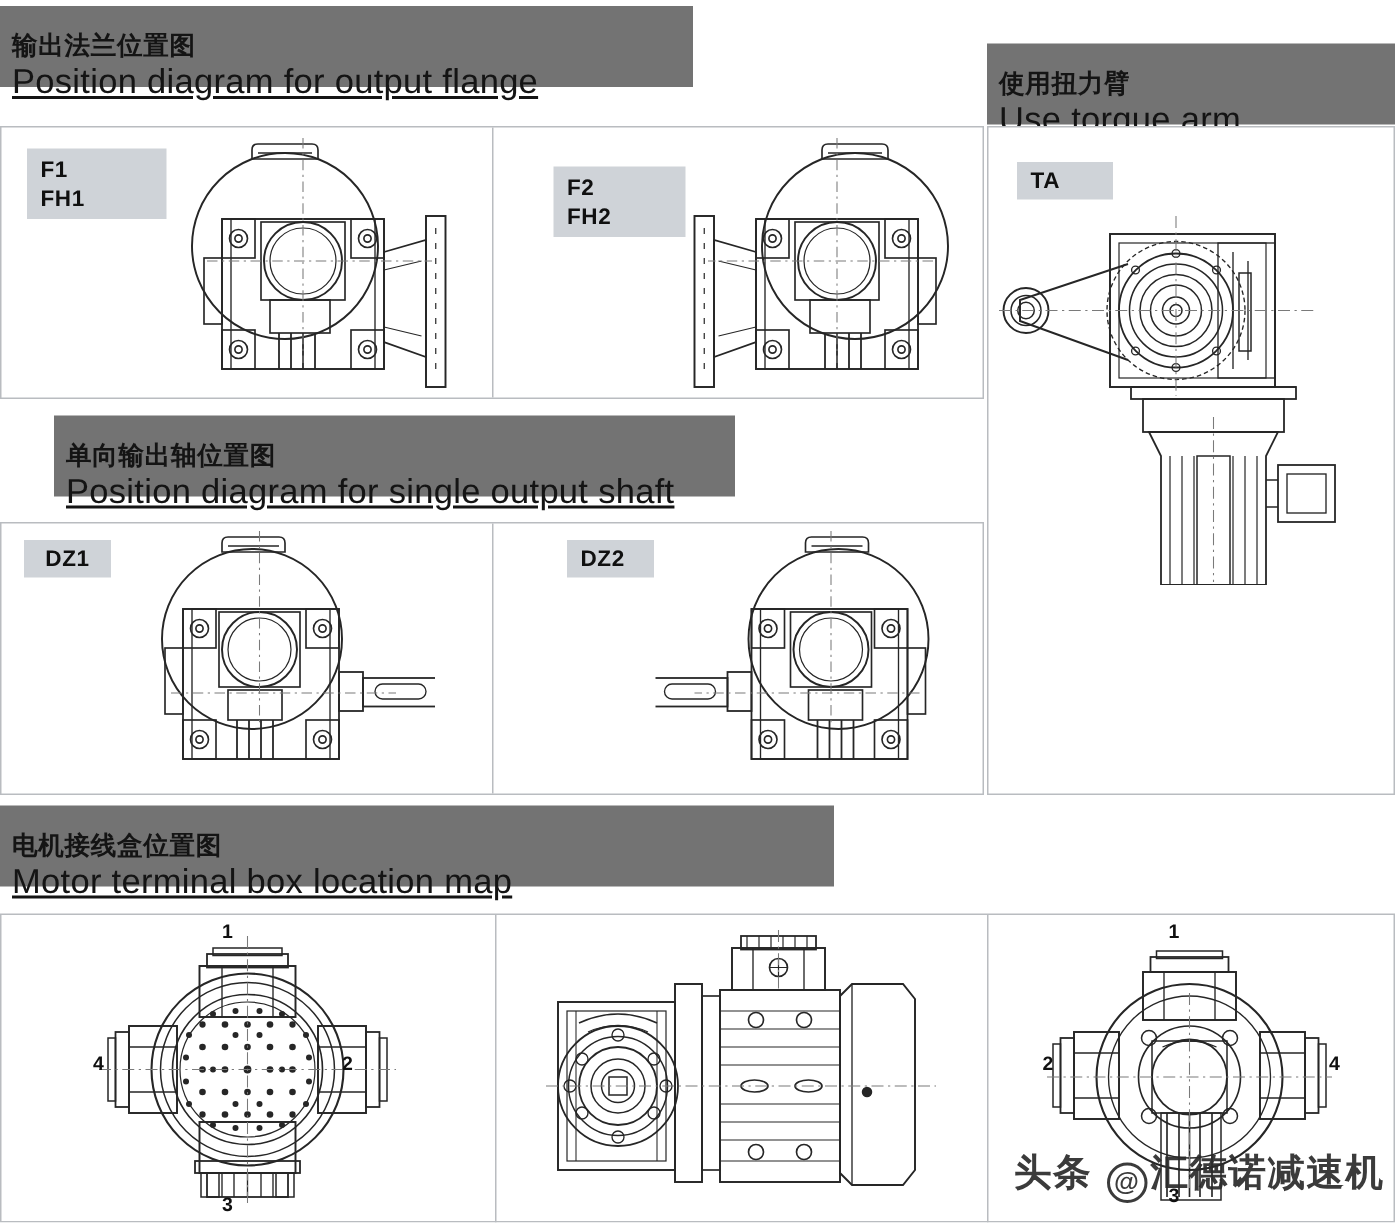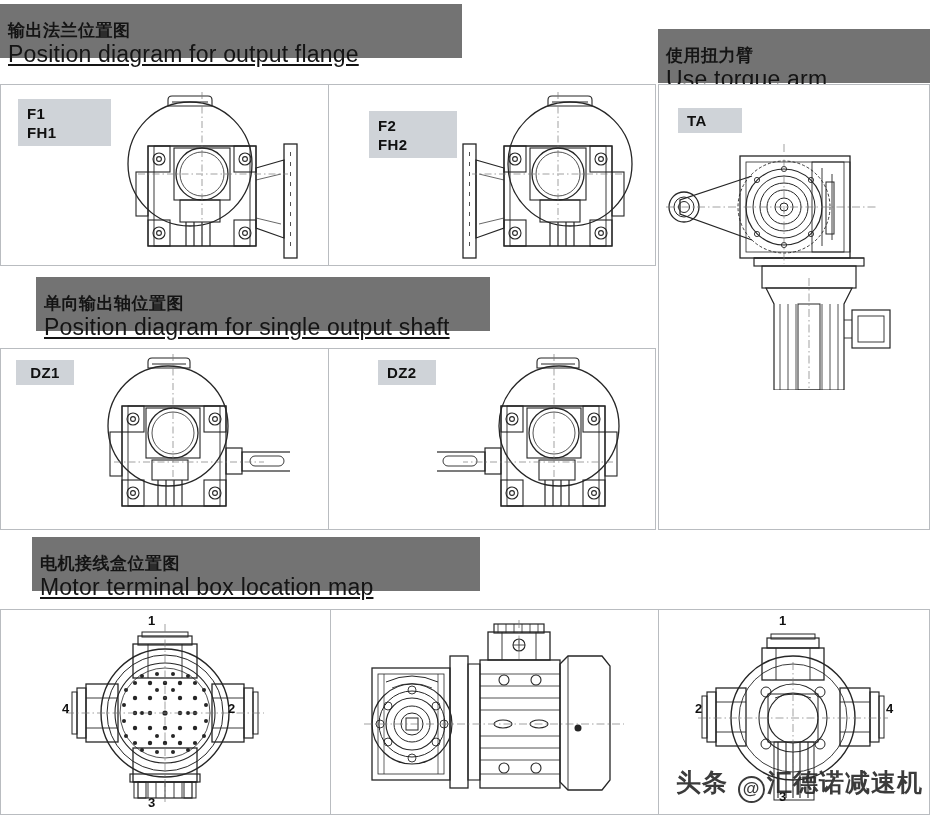--- a/index.html
+++ b/index.html
@@ -47,21 +47,21 @@
   <div class="hdr" style="left:658px;top:4px;width:272px;height:54px;margin-top:25px;">
     <div class="cn">使用扭力臂</div>
     <div class="en">Use torque arm</div>
   </div>
 
   <div class="hdr" style="left:0;top:277px;width:454px;height:54px;margin-left:36px;">
     <div class="cn">单向输出轴位置图</div>
     <div class="en">Position diagram for single output shaft</div>
   </div>
 
-  <div class="hdr" style="left:0;top:537px;width:448px;height:54px;margin-left:32px;">
+  <div class="hdr" style="left:0;top:537px;width:556px;height:54px;">
     <div class="cn">电机接线盒位置图</div>
     <div class="en">Motor terminal box location map</div>
   </div>
 
   <div class="frame" style="left:0;top:84px;width:656px;height:182px;"></div>
   <div class="vline" style="left:328px;top:85px;height:180px;"></div>
 
   <div class="frame" style="left:0;top:348px;width:656px;height:182px;"></div>
   <div class="vline" style="left:328px;top:349px;height:180px;"></div>
 

